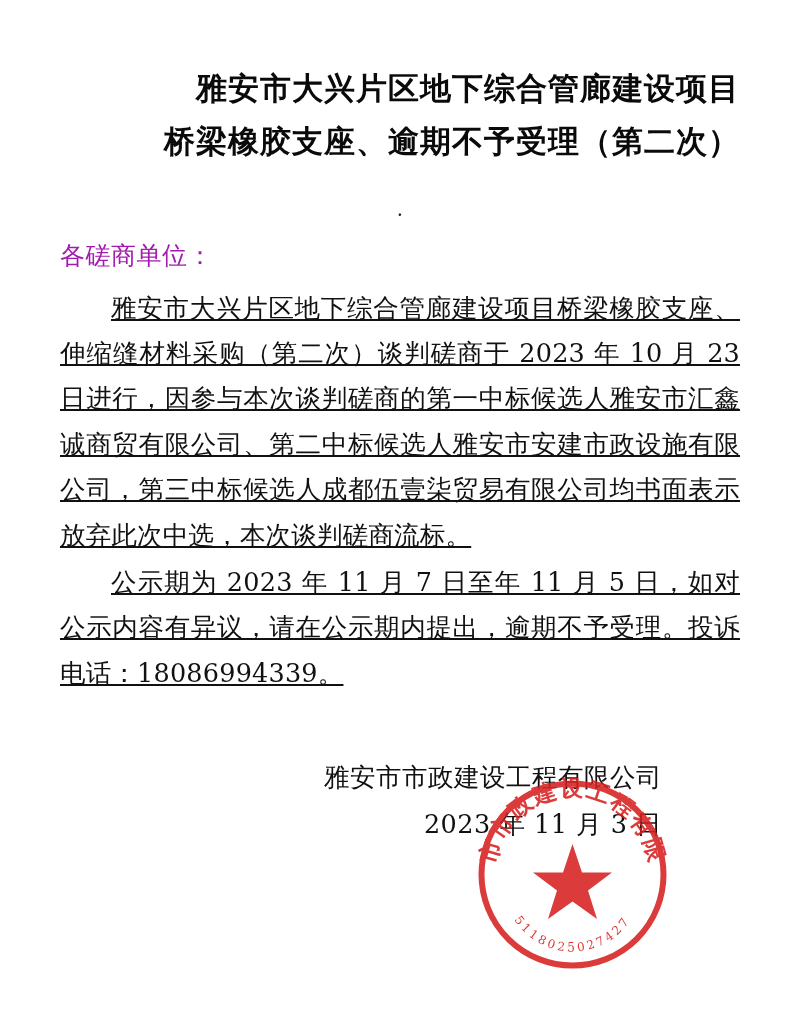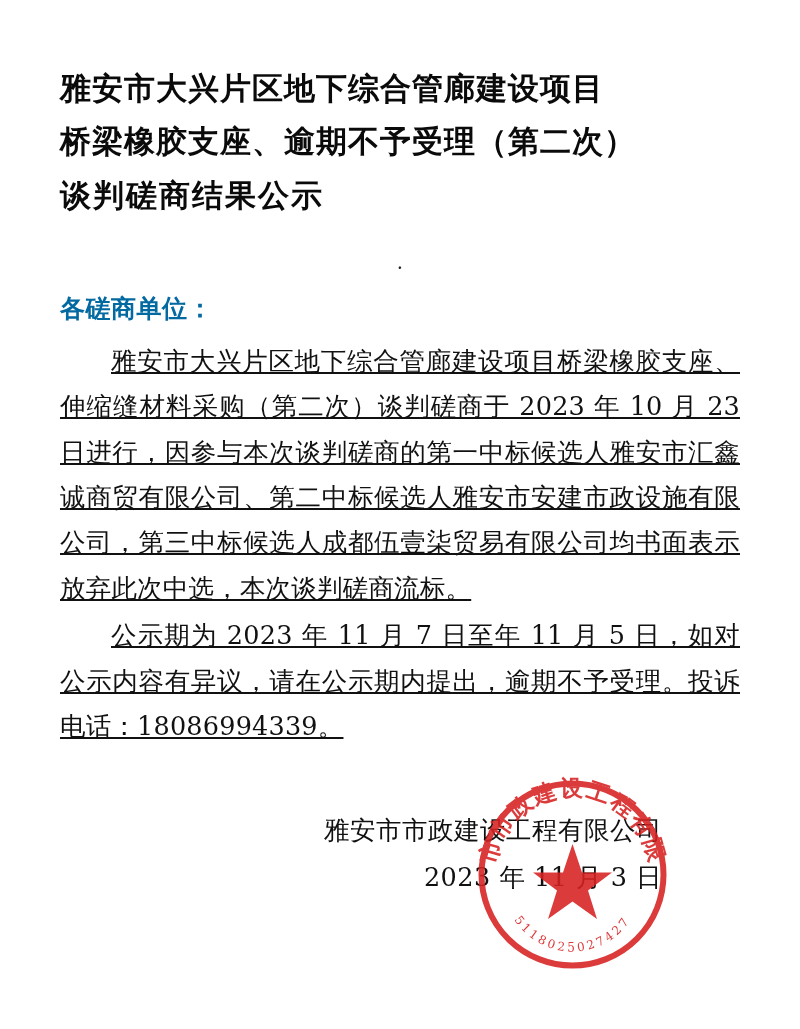--- a/index.html
+++ b/index.html
@@ -16,21 +16,21 @@
     overflow: hidden;
   }
   .page {
     position: relative;
     width: 800px;
     height: 1029px;
     box-sizing: border-box;
     padding: 52px 60px 0 60px;
   }
   .title-block {
-    text-align: left;
+    text-align: right;
     margin-top: 10px;
   }
   .title-line {
     font-size: 31px;
     font-weight: bold;
     letter-spacing: 1px;
     line-height: 1.72;
     color: #0a0a0a;
     white-space: nowrap;
   }
@@ -41,23 +41,23 @@
     text-align: center;
     font-size: 20px;
     line-height: 1;
     color: #222;
     margin-top: 36px;
     height: 12px;
   }
   .salutation {
     margin-top: 22px;
     font-size: 25px;
-    font-weight: bold;
+    font-weight: normal;
     letter-spacing: 0.5px;
-    color: #0369a1;
+    color: #a21caf;
   }
   .body-text {
     margin-top: 14px;
     font-size: 25.5px;
     line-height: 1.78;
     text-align: justify;
     text-justify: inter-ideograph;
     letter-spacing: 0.2px;
     color: #111;
   }
@@ -98,21 +98,20 @@
   }
 </style>
 </head>
 <body>
 
 <div class="page">
 
   <div class="title-block">
     <div class="title-line l1">雅安市大兴片区地下综合管廊建设项目</div>
     <div class="title-line l2">桥梁橡胶支座、逾期不予受理（第二次）</div>
-    <div class="title-line l3">谈判磋商结果公示</div>
   </div>
 
   <div class="dot-marker">·</div>
 
   <div class="salutation">各磋商单位：</div>
 
   <div class="body-text">
     <p>雅安市大兴片区地下综合管廊建设项目桥梁橡胶支座、伸缩缝材料采购（第二次）谈判磋商于 2023 年 10 月 23 日进行，因参与本次谈判磋商的第一中标候选人雅安市汇鑫诚商贸有限公司、第二中标候选人雅安市安建市政设施有限公司，第三中标候选人成都伍壹柒贸易有限公司均书面表示放弃此次中选，本次谈判磋商流标。</p>
     <p>公示期为 2023 年 11 月 7 日至年 11 月 5 日，如对公示内容有异议，请在公示期内提出，逾期不予受理。投诉电话：18086994339。</p>
   </div>

